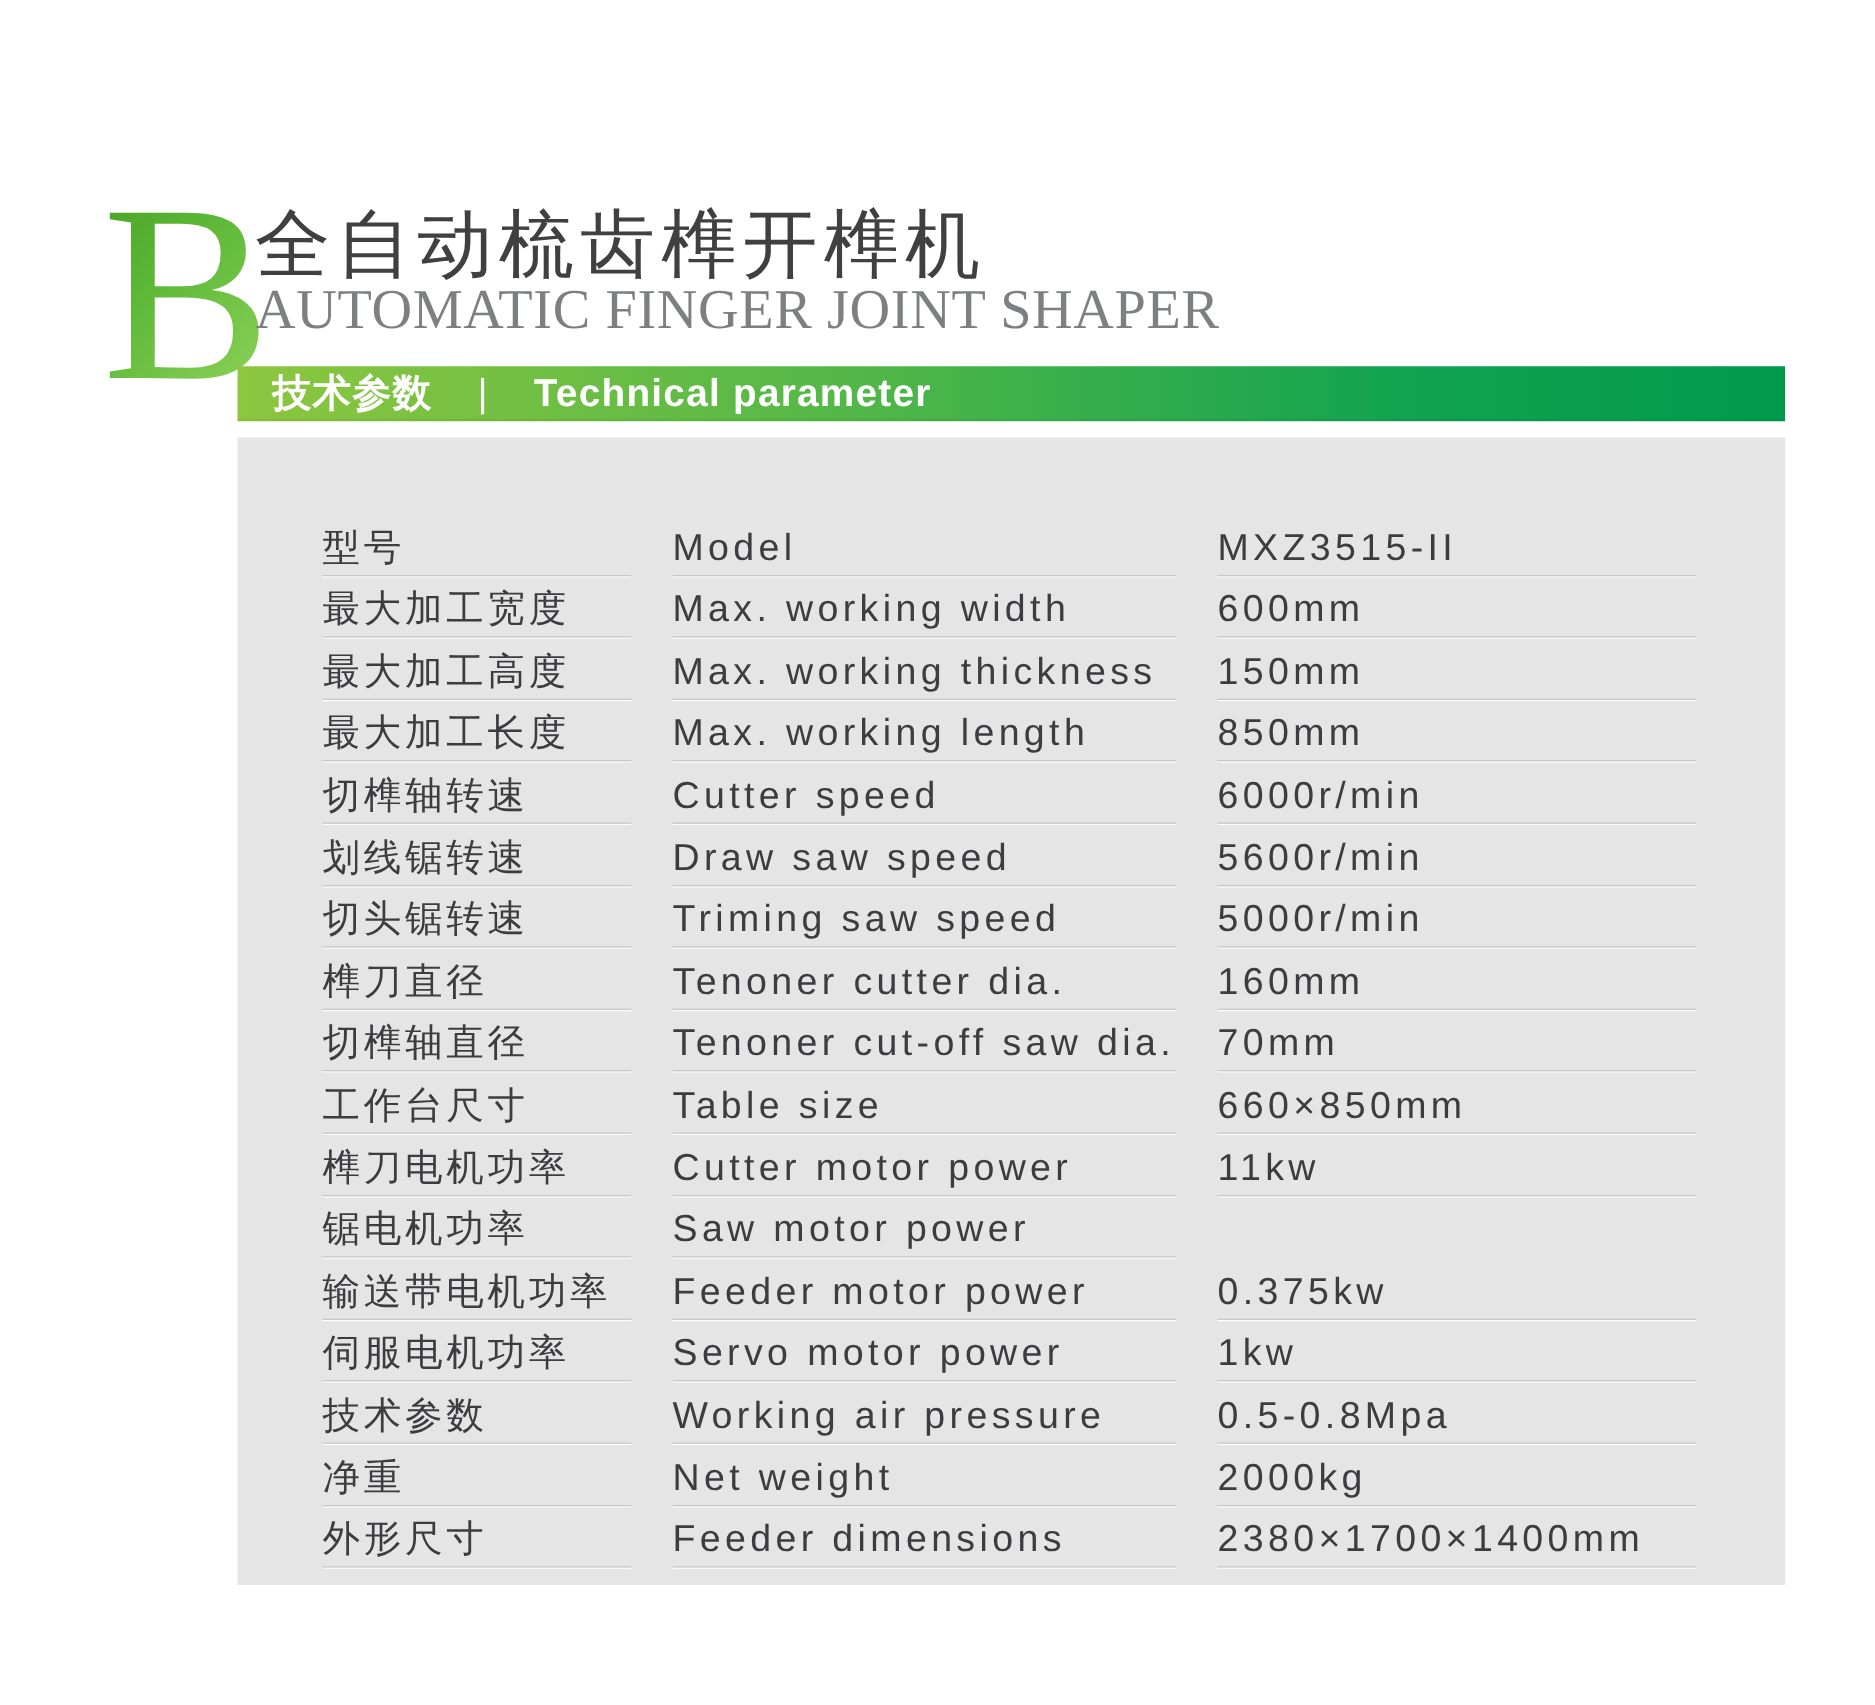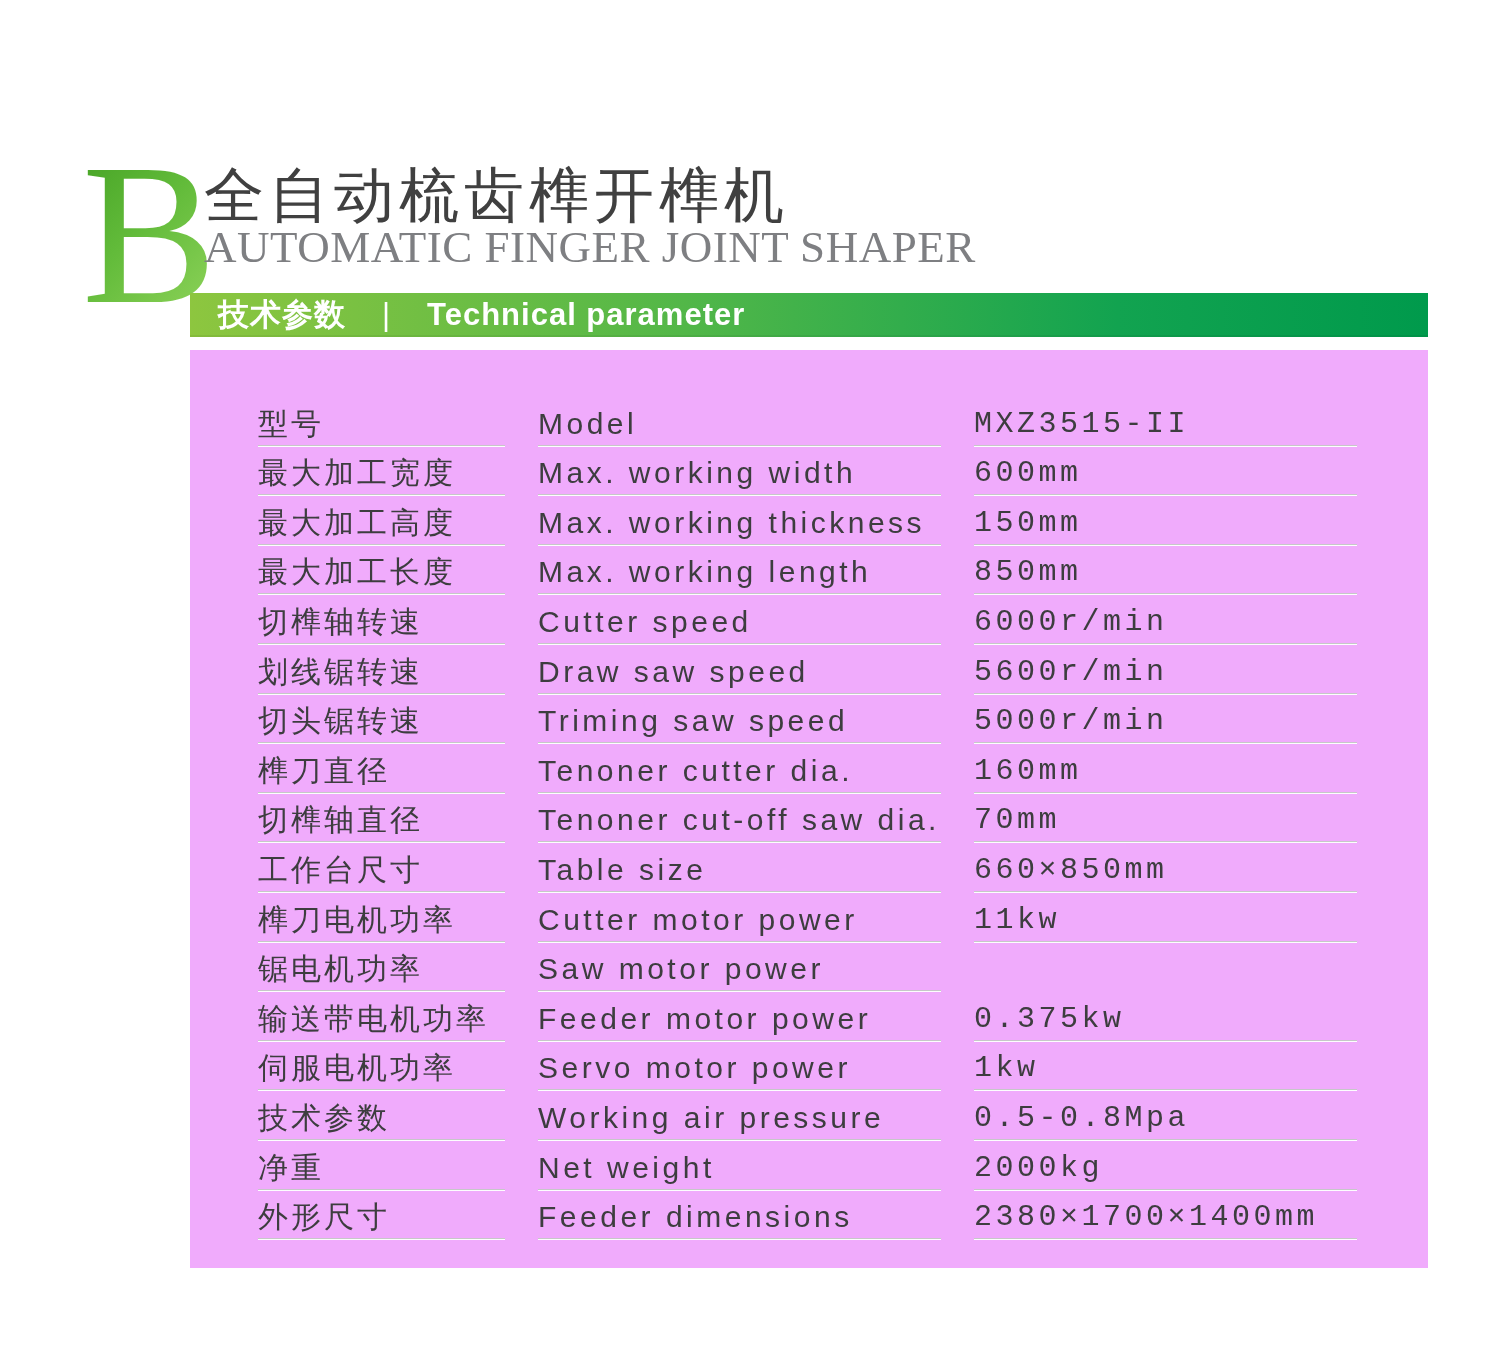--- a/index.html
+++ b/index.html
@@ -81,23 +81,23 @@
     font-weight: 400;
   }
 
   
   .spec-table {
     position: absolute;
     left: 190px;
     top: 350px;
     width: 1238px;
     height: 918px;
-    background: #f0abfc;
+    background: #e5e5e5;
     box-sizing: border-box;
-    padding: 50px 0 0 68px;
+    padding: 65px 0 0 68px;
   }
   .row {
     display: grid;
     grid-template-columns: 247px 403px 383px;
     column-gap: 33px;
     height: 49.6px;
   }
   .cell {
     position: relative;
     display: flex;
@@ -116,21 +116,21 @@
     position: absolute;
     left: 0;
     right: 0;
     bottom: 4px;
     height: 1px;
     background: #c7c7c9;
     box-shadow: 0 1px 0 #fdfdfe;
   }
   .cell.cn { letter-spacing: 3px; }
   .cell.en { letter-spacing: 3.5px; }
-  .cell.value { letter-spacing: 3.5px; font-family: Liberation Mono, monospace; }
+  .cell.value { letter-spacing: 3.5px; }
 </style>
 </head>
 <body>
 
 <header>
   <div class="section-letter">B</div>
   <div class="header-titles">
     <h1 class="title-cn">全自动梳齿榫开榫机</h1>
     <h2 class="title-en">AUTOMATIC FINGER JOINT SHAPER</h2>
   </div>

